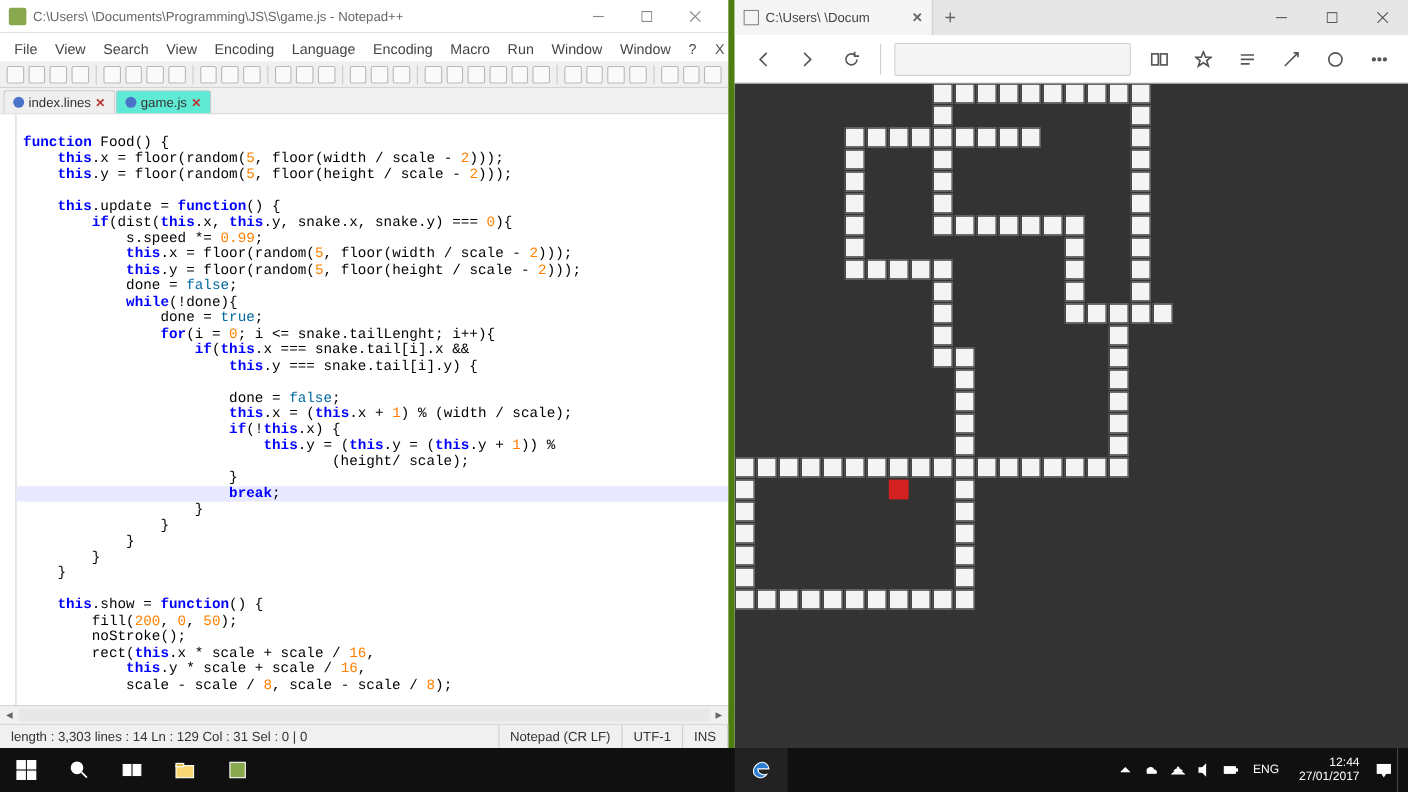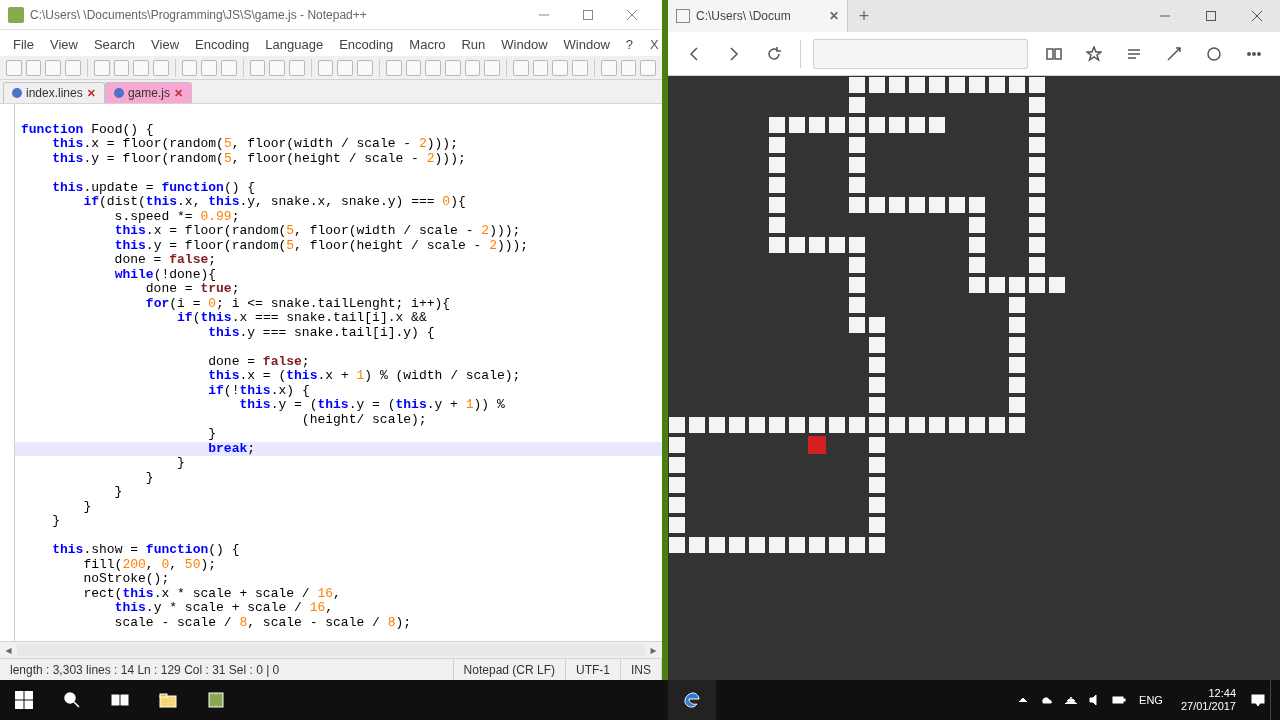--- a/index.html
+++ b/index.html
@@ -41,34 +41,34 @@
   .tb.sep{ width:1px; height:18px; background:#ccc; border:none; margin:0 2px;}
   .npp-tabbar {
     height:24px; display:flex; align-items:flex-end; gap:0; padding:0 3px;
     background:#f0f0f0; border-bottom:1px solid #d4d4d4;
   }
   .npp-tab {
     display:flex; align-items:center; gap:4px; padding:3px 8px;
     border:1px solid #c4c4c4; border-bottom:none; background:#efefef;
     font-size:12px; color:#333; border-radius:3px 3px 0 0;
   }
-  .npp-tab.active { background:#f9a8d4;}
+  .npp-tab.active { background:#5eead4;}
   .npp-tab .dot { width:10px;height:10px;border-radius:50%; background:#4b73c9;}
   .npp-tab .x { font-size:11px; color:#b33; font-weight:bold;}
   .editor {
     flex:1; display:flex; background:#fff; overflow:hidden;
     font-family: Consolas, 'Courier New', monospace; font-size:13px; line-height:14.5px;
     color:#000;
   }
   .gutter { width:38px; text-align:right; padding:4px 6px 4px 0; background:#e8e8e8; color:#808080; user-select:none;}
   .fold { width:15px; background:#fff; border-right:1px solid #d0d0d0;}
   .code { flex:1; padding:4px 6px; white-space:pre; position:relative; overflow:hidden;}
   .code .hl-line { position:absolute; left:0; right:0; height:14.5px; background:#e8e8ff;}
   .tok-kw{color:#0000ff;font-weight:bold;}
-  .tok-kw2{color:#7f1d1d;font-weight:bold;}
+  .tok-kw2{color:#0369a1;font-weight:normal;}
   .tok-num{color:#ff8000;}
   .npp-hscroll { height:17px; background:#f0f0f0; border-top:1px solid #d4d4d4; position:relative;}
   .npp-hscroll .track{position:absolute;left:17px;right:17px;top:2px;bottom:2px;background:#e8e8e8;}
   .npp-hscroll .arrow{position:absolute;width:17px;top:0;bottom:0;display:flex;align-items:center;justify-content:center;color:#666;}
   .npp-hscroll .arrow.l{left:0;} .npp-hscroll .arrow.r{right:0;}
   .npp-status {
     height:22px; display:flex; align-items:center; gap:0; background:#f0f0f0; font-size:12px; color:#333;
     border-top:1px solid #d4d4d4;
   }
   .npp-status .cell{ padding:0 10px; border-right:1px solid #d0d0d0; height:100%; display:flex; align-items:center;}

